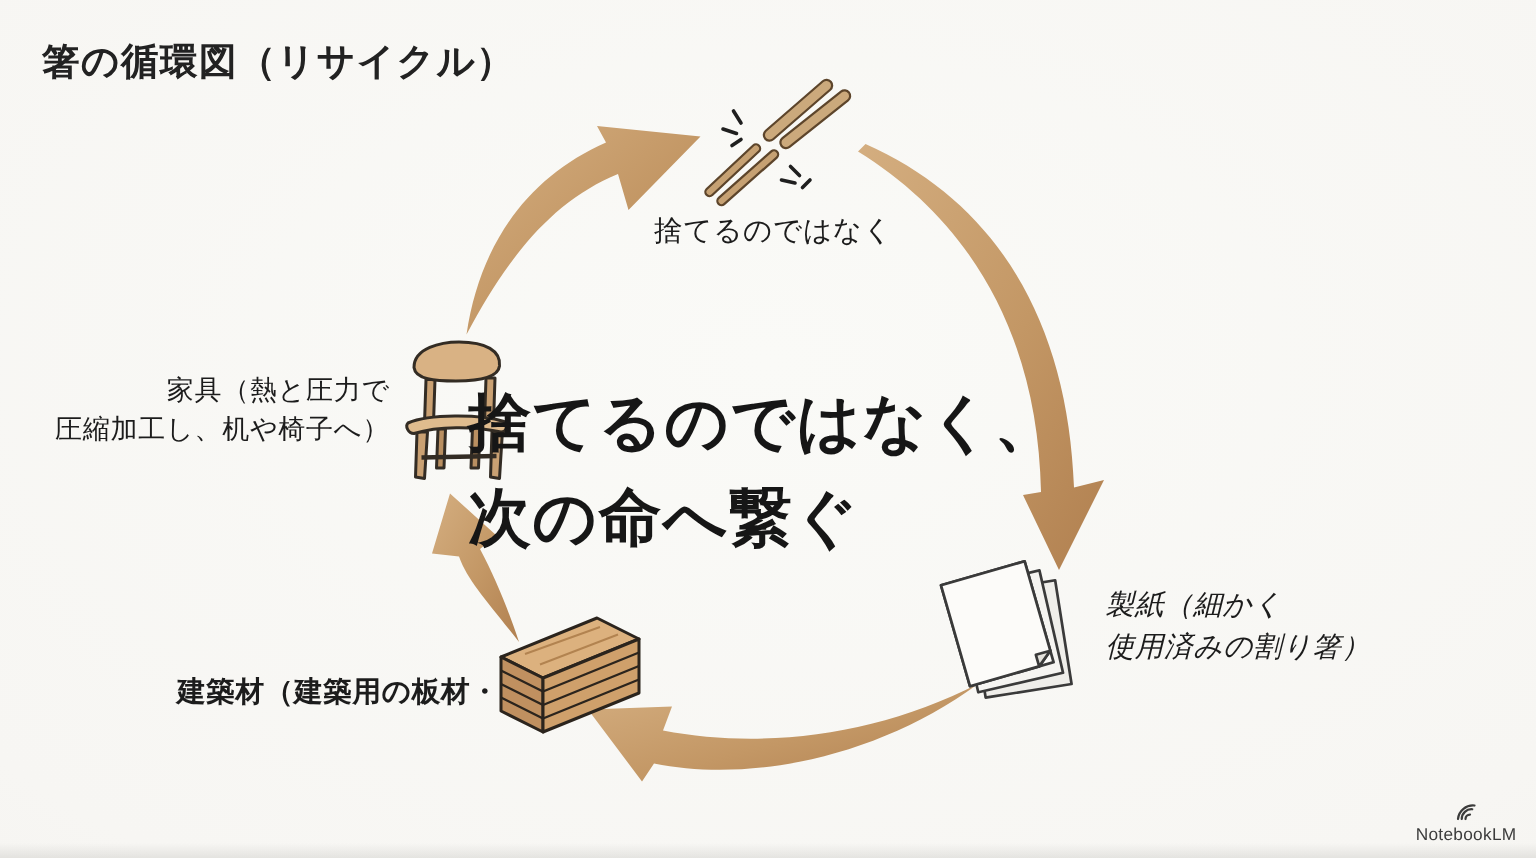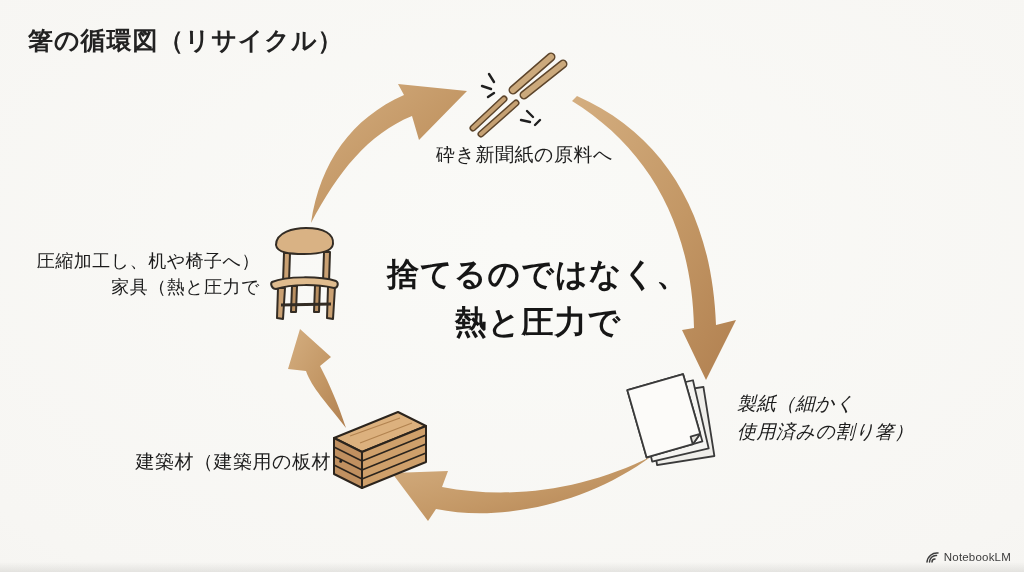--- a/index.html
+++ b/index.html
@@ -15,31 +15,31 @@
     pointer-events:none;
   }
   .title{
     position:absolute;left:28px;top:24px;
     font-size:25px;font-weight:600;letter-spacing:1px;color:#222;
   }
   .scene{position:absolute;left:0;top:0;width:1024px;height:572px;}
   .label{position:absolute;font-size:19px;line-height:1.45;color:#1c1c1c;letter-spacing:.5px;}
   .label-chopsticks{left:436px;top:141px;width:200px;}
   .label-paper{left:737px;top:390px;text-align:left;font-style:italic;}
-  .label-construction{left:118px;top:448px;width:250px;text-align:center;}
+  .label-construction{left:118px;top:448px;width:250px;text-align:left;font-weight:bold;}
   .label-furniture{left:28px;top:248px;width:232px;text-align:right;font-size:18px;}
   .center-message{
     position:absolute;left:312px;top:250px;width:452px;
-    text-align:center;font-size:32px;font-weight:700;line-height:1.5;
+    text-align:left;font-size:42px;font-weight:700;line-height:1.5;
     color:#161616;letter-spacing:1px;
   }
   .branding{
     position:absolute;right:13px;bottom:9px;display:flex;align-items:center;gap:4px;
     font-family:"Liberation Sans","DejaVu Sans",sans-serif;
-    font-size:11.5px;font-weight:500;color:#3c3c3c;letter-spacing:.2px;
+    font-size:11.5px;font-weight:500;color:#3c3c3c;letter-spacing:.2px;flex-direction:column;
   }
 </style>
 </head>
 <body>
 
 <div class="stage">
 
   <svg class="scene" viewBox="0 0 1024 572" xmlns="http://www.w3.org/2000/svg" aria-hidden="true">
     <defs>
       <linearGradient id="wood" x1="0" y1="0" x2="1" y2="1">
@@ -103,37 +103,37 @@
       <path d="M47,59 L52,59 L51,86 L46,86 Z" fill="#b98f61"></path>
       <path d="M4,56 C18,50 52,50 68,55 C71,57 70,62 66,62 C48,58 24,58 8,63 C4,63 2,58 4,56 Z" fill="#e0bc8e"></path>
       <path d="M13,79 L63,78" stroke-width="3" fill="none"></path>
     </g>
   </svg>
 
   <div class="title">箸の循環図（リサイクル）</div>
 
   <div class="center-message">
     <div>捨てるのではなく、</div>
-    <div>熱と圧力で</div>
+    <div>次の命へ繋ぐ</div>
   </div>
 
-  <div class="label label-chopsticks">砕き新聞紙の原料へ</div>
+  <div class="label label-chopsticks">捨てるのではなく</div>
 
   <div class="label label-paper">
     <div>製紙（細かく</div>
     <div>使用済みの割り箸）</div>
   </div>
 
   <div class="label label-construction">
     <div>建築材（建築用の板材・</div>
   </div>
 
   <div class="label label-furniture">
+    <div>家具（熱と圧力で</div>
     <div>圧縮加工し、机や椅子へ）</div>
-    <div>家具（熱と圧力で</div>
   </div>
 
   <div class="branding">
     <svg width="15" height="12" viewBox="0 0 15 12" aria-hidden="true">
       <g fill="none" stroke="#3c3c3c" stroke-width="1.5" stroke-linecap="round">
         <path d="M2,11 A10,10 0 0 1 13,2"></path>
         <path d="M4.5,11 A6.5,6.5 0 0 1 11.5,4.5"></path>
         <path d="M7,11 A3,3 0 0 1 10,8"></path>
       </g>
     </svg>

